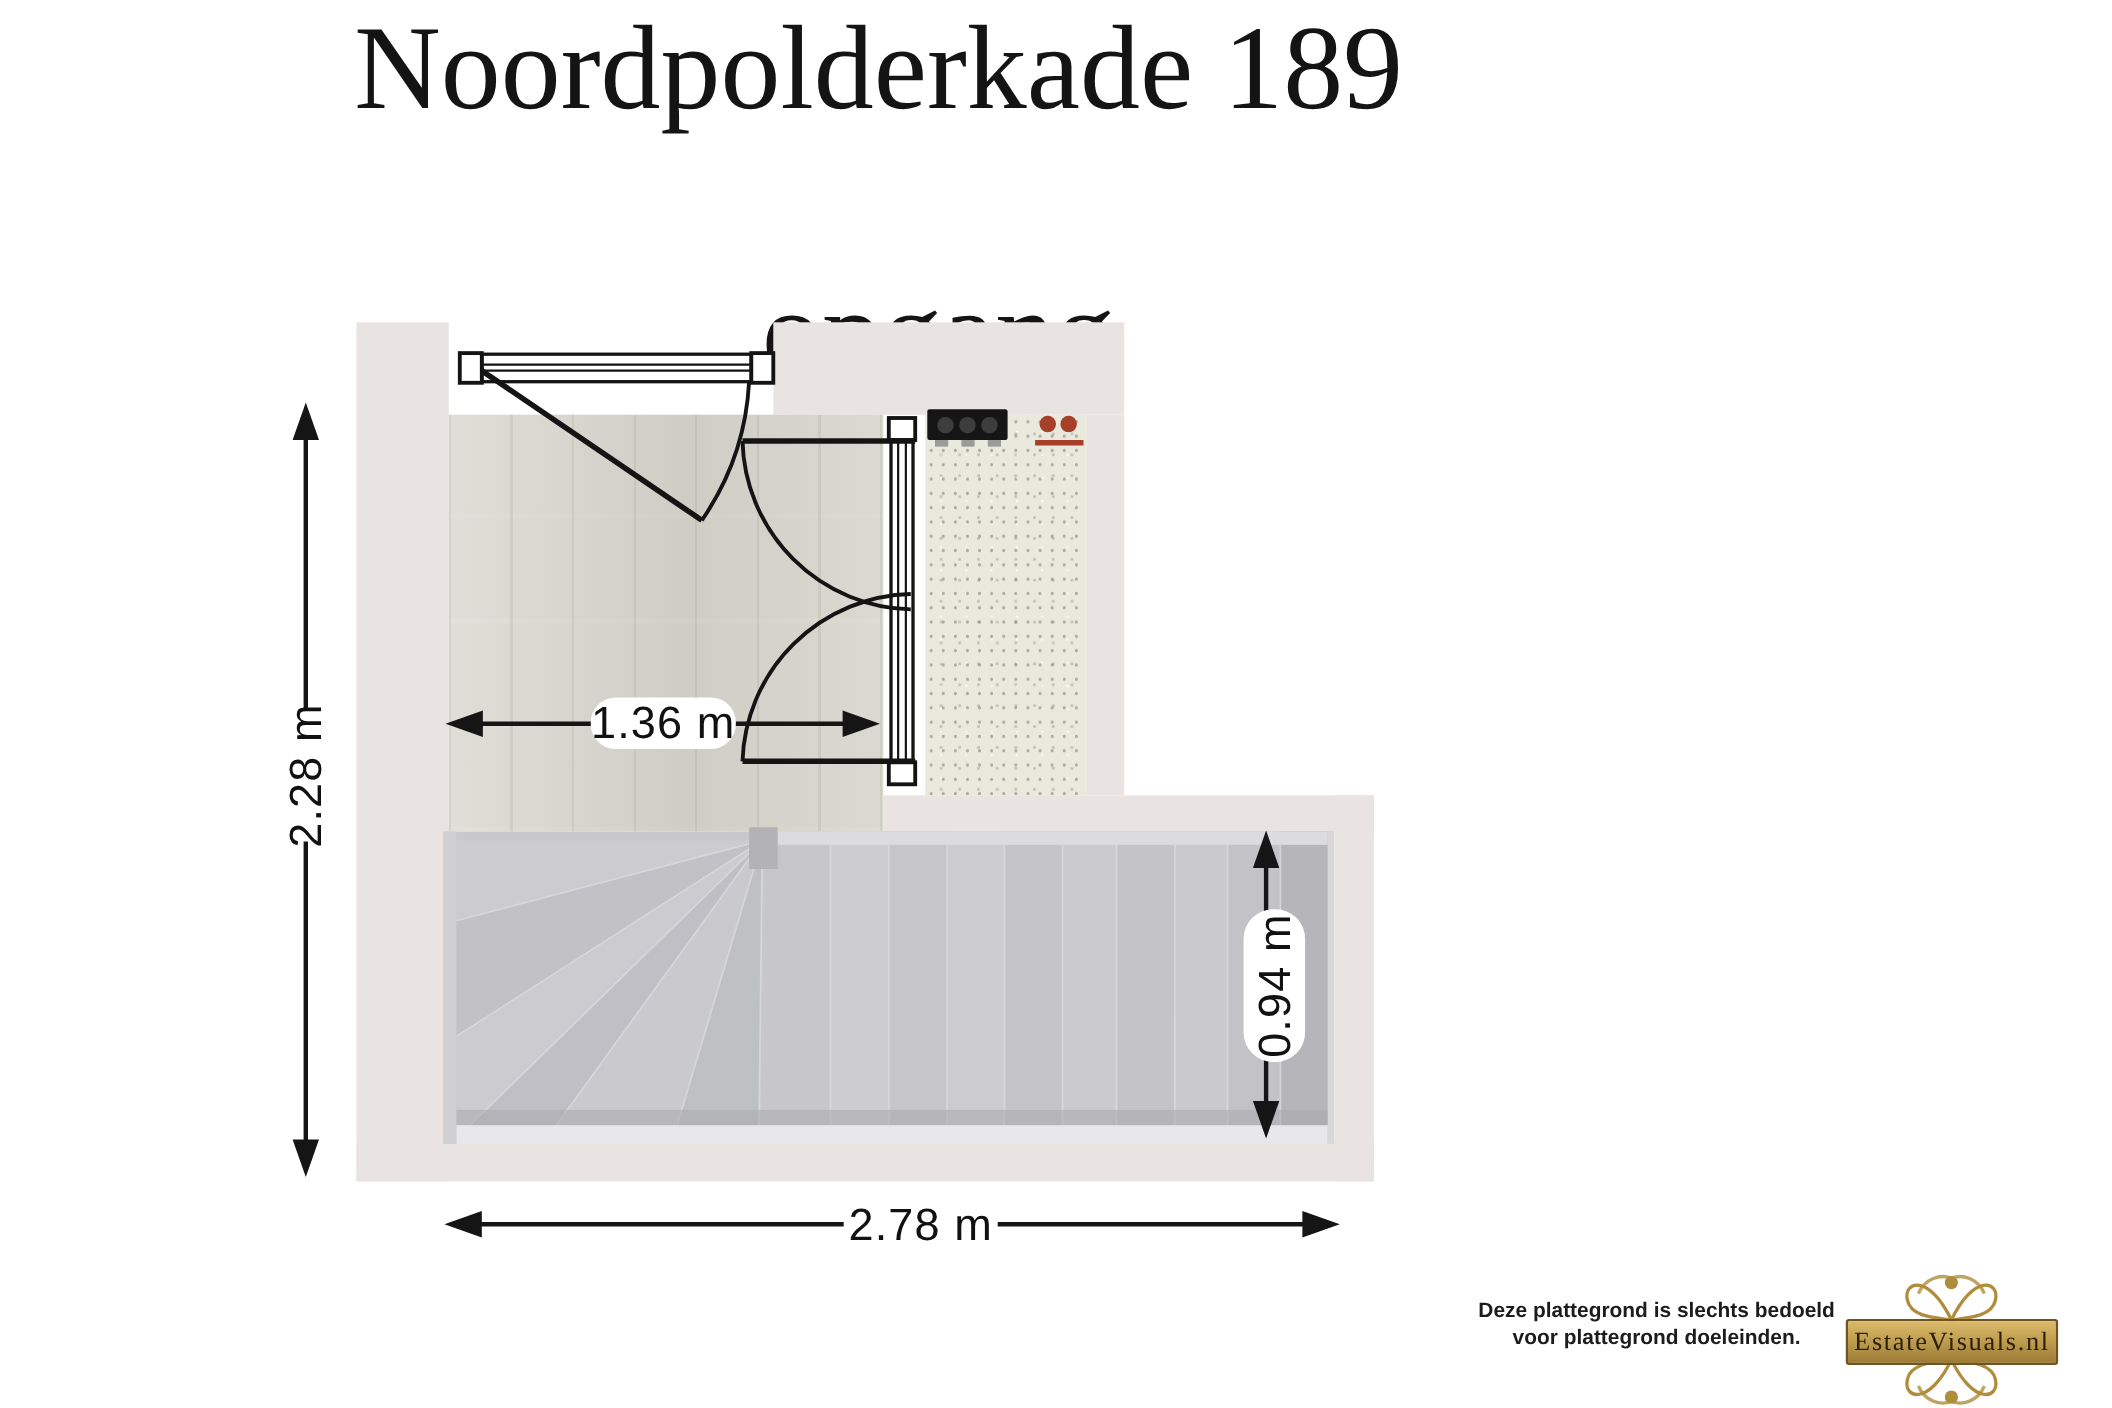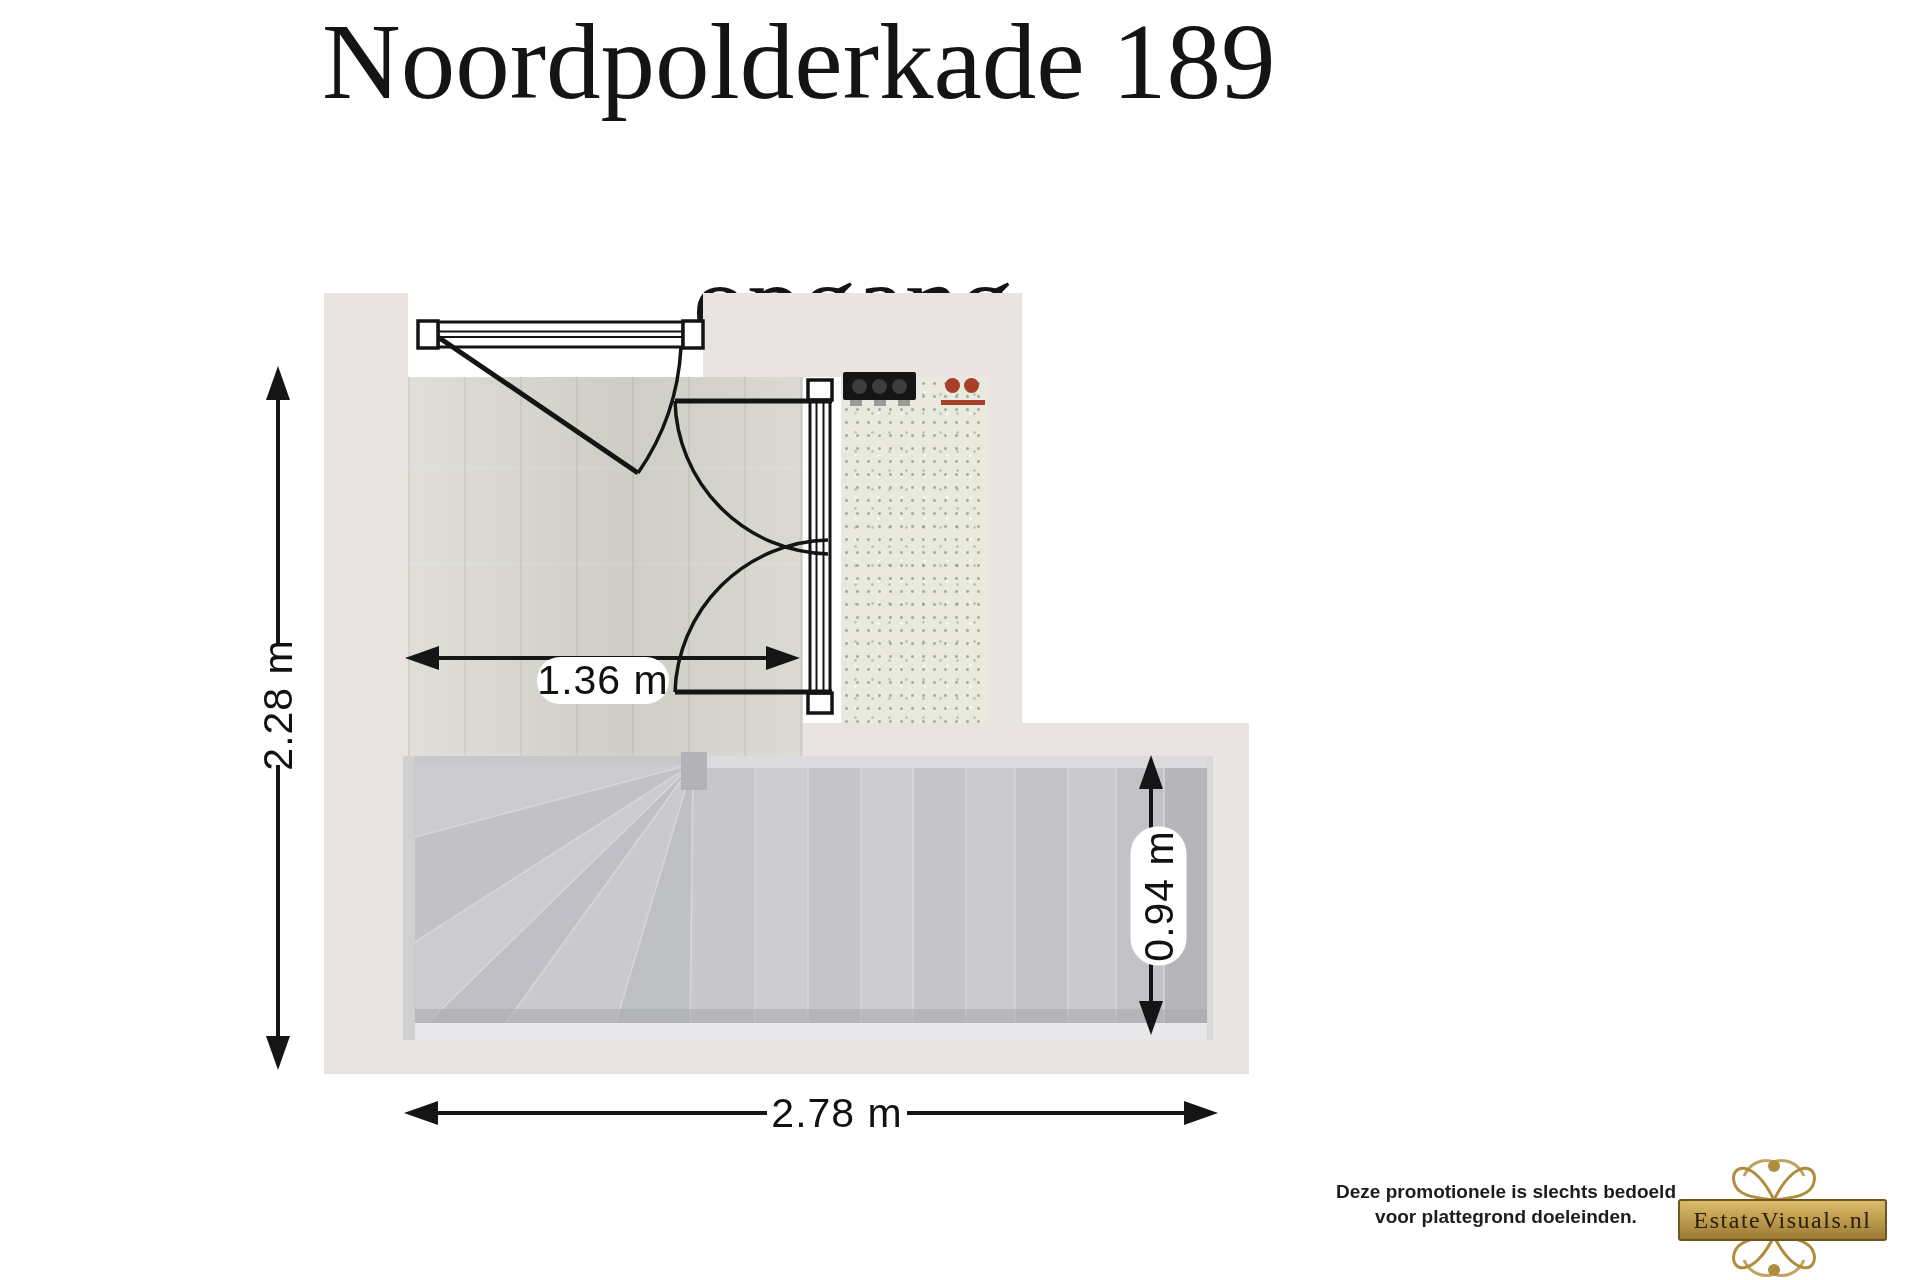--- a/index.html
+++ b/index.html
@@ -39,21 +39,21 @@
   
   .dimlabel{display:flex;align-items:center;justify-content:center;background:#ffffff;
             font-size:41px;color:#111;letter-spacing:1px;white-space:nowrap;}
   .lbl-228{left:218px;top:683px;width:120px;height:44px;transform:rotate(-90deg);}
   .lbl-136{left:537px;top:634px;width:132px;height:47px;border-radius:23px;}
   .lbl-094{left:1089px;top:868px;width:139px;height:56px;border-radius:27px;transform:rotate(-90deg);}
   .lbl-278{left:767px;top:1088px;width:140px;height:50px;}
   
   .disclaimer{left:1310px;top:1180px;width:392px;text-align:center;font-size:19px;
               line-height:24.5px;color:#1c1c1c;font-weight:600;}
-  .logo-plate{left:1678px;top:1199px;width:209px;height:42px;z-index:3;
+  .logo-plate{left:1678px;top:1199px;width:193px;height:42px;z-index:3;
      background:linear-gradient(180deg,#dcbb6c 0%,#c4a253 40%,#9a7a35 100%);
      border:2px solid #6e5420;border-radius:3px;box-sizing:border-box;
      display:flex;align-items:center;justify-content:center;
      font-family:"Liberation Serif",serif;font-size:24px;letter-spacing:1.5px;color:#2d2005;}
   .ornament{left:1704px;top:1150px;z-index:2;}
   svg{display:block;}
   .overlay{left:0;top:0;z-index:4;pointer-events:none;}
 </style>
 </head>
 <body>
@@ -180,26 +180,26 @@
     </g>
 
     <g stroke="#151515" fill="#151515">
       <line x1="426" y1="1113" x2="1196" y2="1113" stroke-width="4"></line>
       <polygon points="404,1113 438,1101 438,1125" stroke="none"></polygon>
       <polygon points="1218,1113 1184,1101 1184,1125" stroke="none"></polygon>
     </g>
   </svg>
 
   <div class="abs dimlabel lbl-228" style="z-index:5;">2.28 m</div>
-  <div class="abs dimlabel lbl-136" style="z-index:5;margin-top:23px;">1.36 m</div>
+  <div class="abs dimlabel lbl-136" style="z-index:5;">1.36 m</div>
   <div class="abs dimlabel lbl-094" style="z-index:5;">0.94 m</div>
   <div class="abs dimlabel lbl-278" style="z-index:5;">2.78 m</div>
 
   <div class="abs disclaimer">
-    <div>Deze promotionele is slechts bedoeld</div>
+    <div>Deze plattegrond is slechts bedoeld</div>
     <div>voor plattegrond doeleinden.</div>
   </div>
 
   <svg class="abs ornament" width="140" height="136" viewBox="0 0 140 136">
     <g stroke="#b08d3d" stroke-width="3" fill="none">
       <path d="M70,50 C50,8 26,14 30,32 C33,47 55,48 70,50"></path>
       <path d="M70,50 C90,8 114,14 110,32 C107,47 85,48 70,50"></path>
       <path d="M70,86 C50,128 26,122 30,104 C33,89 55,88 70,86"></path>
       <path d="M70,86 C90,128 114,122 110,104 C107,89 85,88 70,86"></path>
       <path d="M40,26 C46,12 60,8 70,12 C80,8 94,12 100,26" opacity="0.8"></path>

